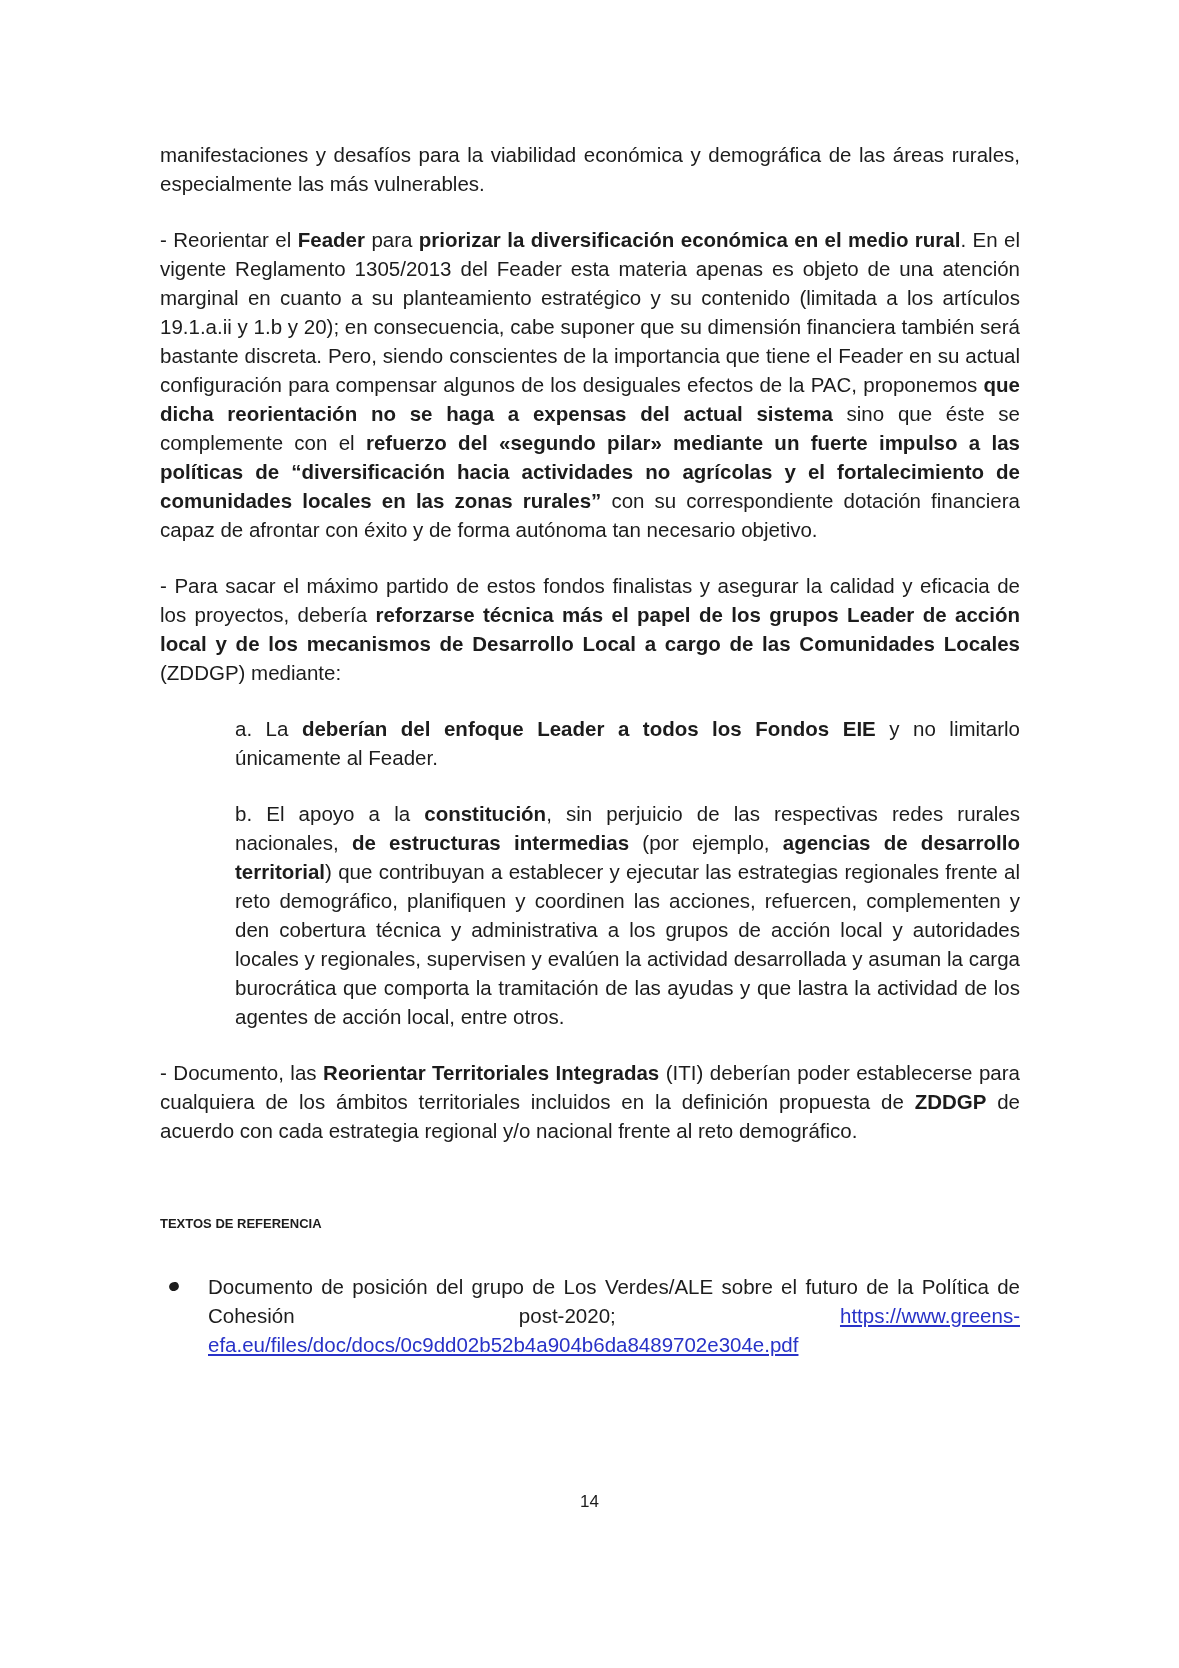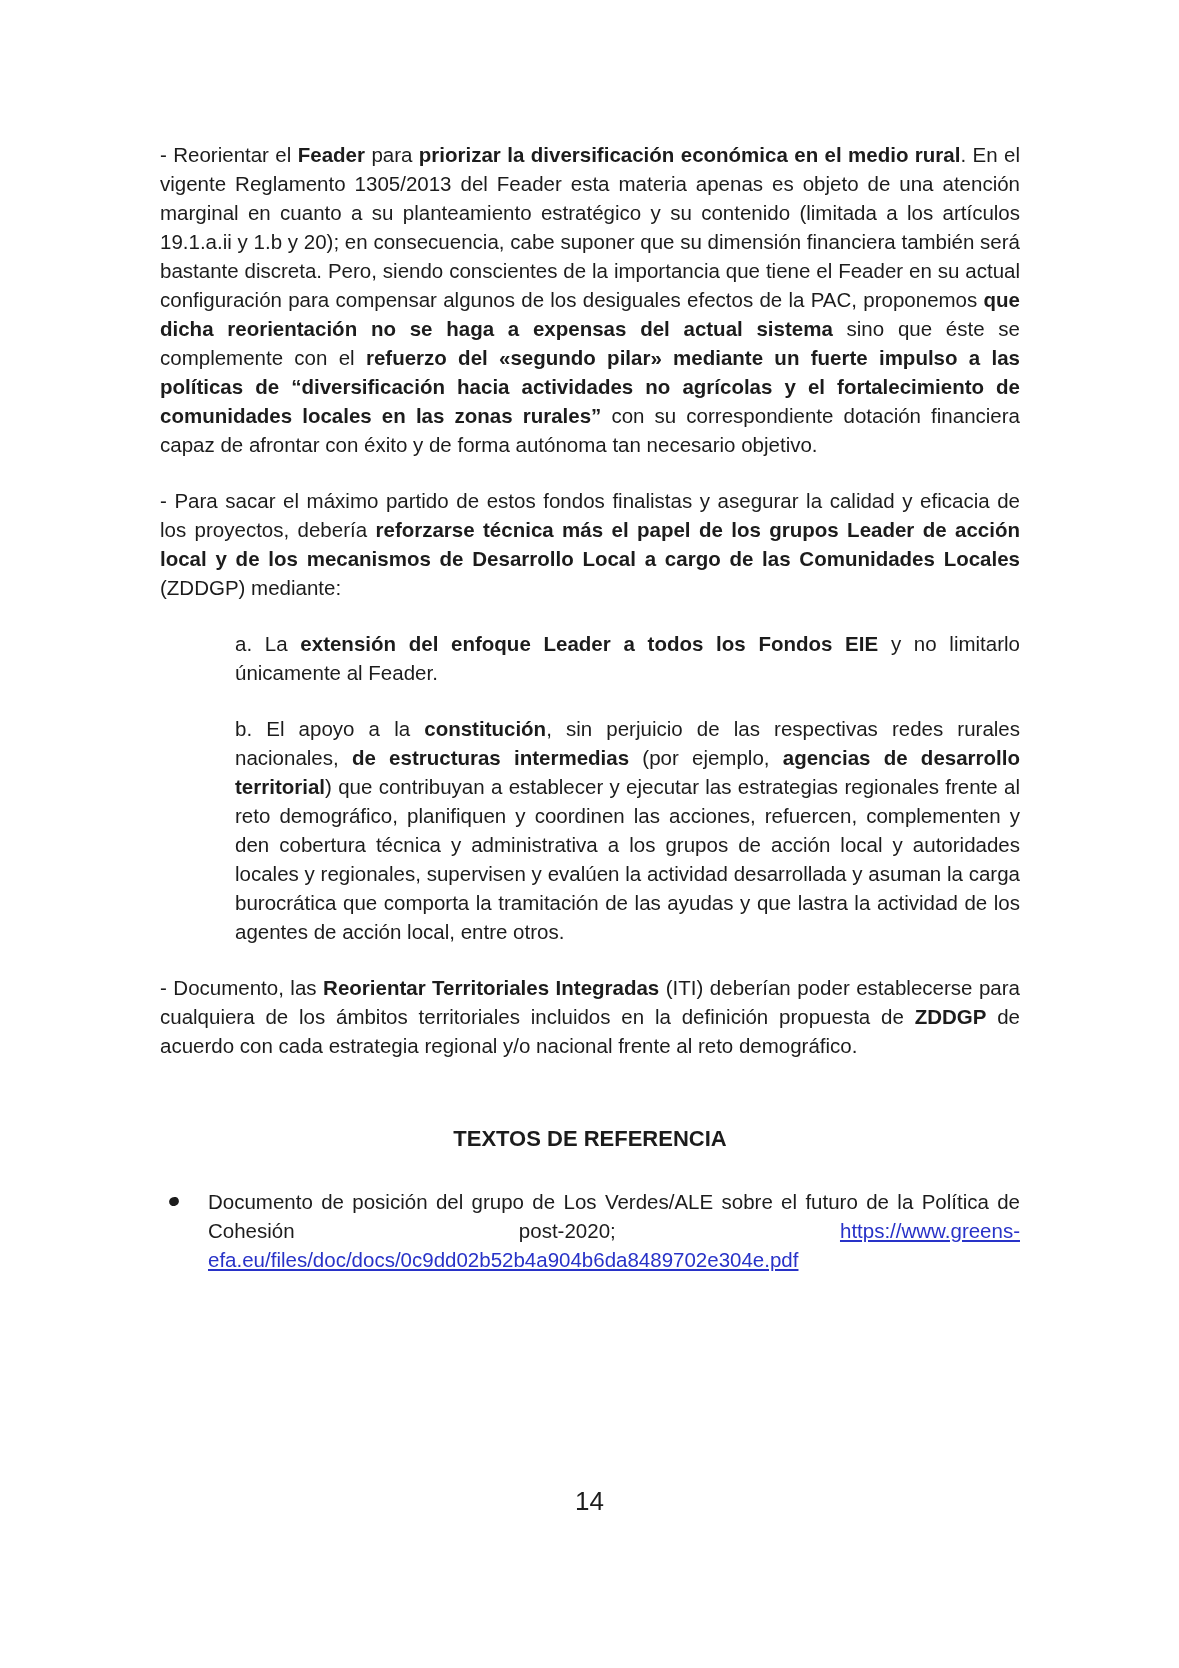--- a/index.html
+++ b/index.html
@@ -24,23 +24,22 @@
     line-height: 29px;
   }
   .block {
     margin: 0 0 27px 0;
     text-align: justify;
   }
   .block.indent {
     margin-left: 75px;
   }
   .block.heading {
-    text-align: center;
     font-weight: bold;
-    font-size: 22px;
+    font-size: 13px;
     margin: 64px 0 34px 0;
   }
   .block.bullet {
     position: relative;
     padding-left: 48px;
     margin-bottom: 14px;
   }
   .bullet-marker {
     position: absolute;
     left: 9px;
@@ -55,31 +54,32 @@
     text-decoration: underline;
     cursor: pointer;
   }
   strong { font-weight: bold; margin-top: 35px; }
   .footer {
     position: absolute;
     top: 1487px;
     left: 0;
     width: 100%;
     text-align: center;
-    font-size: 26px;
+    font-size: 17px;
     line-height: 29px;
   }
 </style>
 </head>
 <body>
 
 <main>
   <div class="page-content">
+      <p class="block p"><span>manifestaciones y desafíos para la viabilidad económica y demográfica de las áreas rurales, especialmente las más vulnerables.</span></p>
       <p class="block p"><span>- Reorientar el </span><strong>Feader</strong><span> para </span><strong>priorizar la diversificación económica en el medio rural</strong><span>. En el vigente Reglamento 1305/2013 del Feader esta materia apenas es objeto de una atención marginal en cuanto a su planteamiento estratégico y su contenido (limitada a los artículos 19.1.a.ii y 1.b y 20); en consecuencia, cabe suponer que su dimensión financiera también será bastante discreta. Pero, siendo conscientes de la importancia que tiene el Feader en su actual configuración para compensar algunos de los desiguales efectos de la PAC, proponemos </span><strong>que dicha reorientación no se haga a expensas del actual sistema</strong><span> sino que éste se complemente con el </span><strong>refuerzo del «segundo pilar» mediante un fuerte impulso a las políticas de “diversificación hacia actividades no agrícolas y el fortalecimiento de comunidades locales en las zonas rurales”</strong><span> con su correspondiente dotación financiera capaz de afrontar con éxito y de forma autónoma tan necesario objetivo.</span></p>
       <p class="block p"><span>- Para sacar el máximo partido de estos fondos finalistas y asegurar la calidad y eficacia de los proyectos, debería </span><strong>reforzarse técnica más el papel de los grupos Leader de acción local y de los mecanismos de Desarrollo Local a cargo de las Comunidades Locales</strong><span> (ZDDGP) mediante:</span></p>
-      <p class="block p indent"><span>a. La </span><strong>extensión del enfoque Leader a todos los Fondos EIE</strong><span> y no limitarlo únicamente al Feader.</span></p>
+      <p class="block p indent"><span>a. La </span><strong>deberían del enfoque Leader a todos los Fondos EIE</strong><span> y no limitarlo únicamente al Feader.</span></p>
       <p class="block p indent"><span>b. El apoyo a la </span><strong>constitución</strong><span>, sin perjuicio de las respectivas redes rurales nacionales, </span><strong>de estructuras intermedias</strong><span> (por ejemplo, </span><strong>agencias de desarrollo territorial</strong><span>) que contribuyan a establecer y ejecutar las estrategias regionales frente al reto demográfico, planifiquen y coordinen las acciones, refuercen, complementen y den cobertura técnica y administrativa a los grupos de acción local y autoridades locales y regionales, supervisen y evalúen la actividad desarrollada y asuman la carga burocrática que comporta la tramitación de las ayudas y que lastra la actividad de los agentes de acción local, entre otros.</span></p>
       <p class="block p"><span>- Documento, las </span><strong>Reorientar Territoriales Integradas</strong><span> (ITI) deberían poder establecerse para cualquiera de los ámbitos territoriales incluidos en la definición propuesta de </span><strong>ZDDGP</strong><span> de acuerdo con cada estrategia regional y/o nacional frente al reto demográfico.</span></p>
       <h2 class="block heading"><strong>TEXTOS DE REFERENCIA</strong></h2>
       <p class="block bullet"><span class="bullet-marker"></span><span><span>Documento de posición del grupo de Los Verdes/ALE sobre el futuro de la Política de Cohesión post-2020; </span><a class="ref-link" href="#" style="color: rgb(40, 50, 200);">https://www.greens-<wbr>efa.eu/files/doc/docs/0c9dd02b52b4a904b6da8489702e304e.pdf</a></span></p>
     </div>
   <div class="footer">14</div>
 </main>
 
 </body></html>

